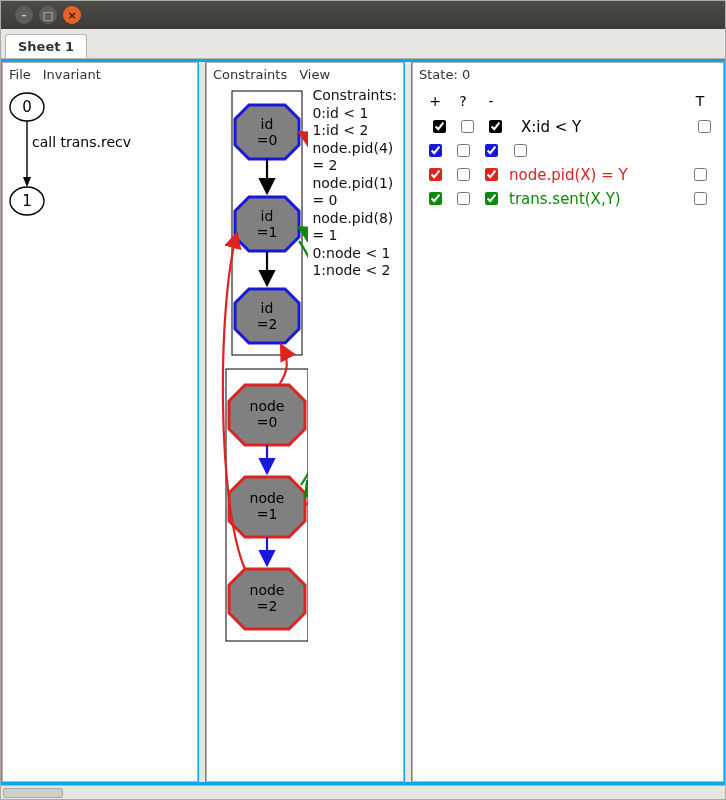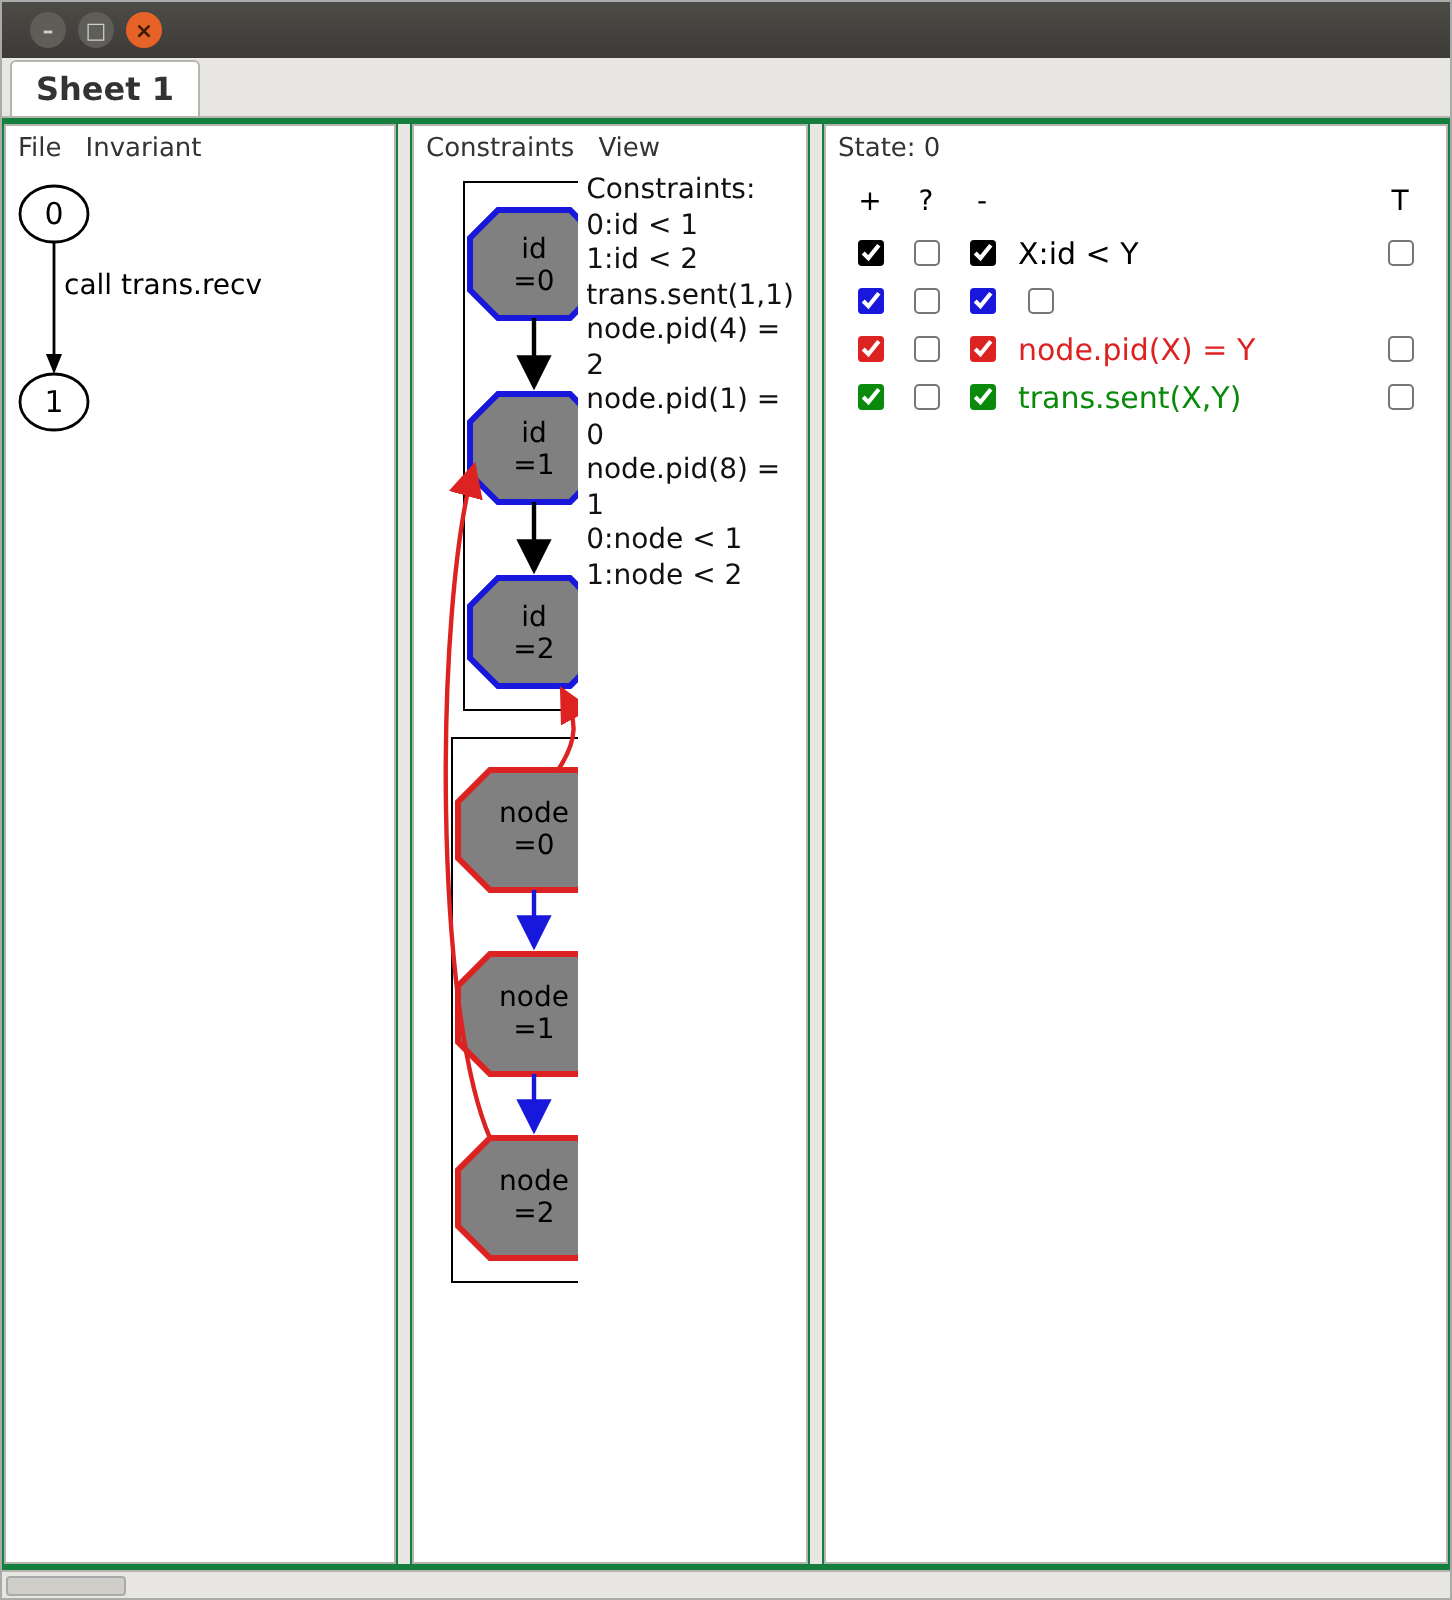--- a/index.html
+++ b/index.html
@@ -44,28 +44,28 @@
     padding-left: 4px;
     border-bottom: 1px solid #b5b4af;
   }
   .tab {
     background: #fff;
     border: 1px solid #b5b4af;
     border-bottom: none;
     border-radius: 3px 3px 0 0;
     padding: 4px 12px;
     font-weight: bold;
-    font-size: 16px;
+    font-size: 13px;
     color: #333;
   }
   
   .workarea {
     flex: 1;
     display: flex;
-    background: #15803d;
+    background: #0ea5e9;
     overflow: hidden;
   }
   .panel { border: 1px solid #b5b4af; background:#fff; margin:3px 1px; overflow:hidden; position:relative;}
   .panel-left   { width: 196px; }
   .panel-middle { width: 198px; }
   .splitter { width: 6px; background:#e7e6e3; margin:3px 0; cursor:col-resize;}
   .panel-right  { flex: 1; }
   .menubar {
     height: 22px;
     display: flex;
@@ -85,21 +85,21 @@
   .rightbox { padding: 6px 8px; }
   .colheads { display:flex; align-items:center; font-size:14px; padding:2px 0 6px 0;}
   .colheads .hcell { width:28px; text-align:center;}
   .colheads .spacer { flex:1;}
   .colheads .tcell { width:30px; text-align:center;}
   .row { display:flex; align-items:center; padding:2px 0; font-size:15px;}
   .row .cell { width:28px; text-align:center;}
   .row .label { flex:1; padding-left:4px;}
   .row .tail { width:30px; text-align:center;}
   input.cb { width:13px; height:13px; accent-color:#555;}
-  .row.black .label, .row.black input { color:#000; accent-color:#000;}
+  .row.black .label, .row.black input { color:#000; accent-color:#000;margin-left:12px;}
   .row.blue  .label, .row.blue  input { color:#1818dd; accent-color:#1818dd;}
   .row.red   .label, .row.red   input { color:#d22; accent-color:#d22;}
   .row.green .label, .row.green input { color:#0a8a0a; accent-color:#0a8a0a;}
   .scrollbar-bottom {
     height: 14px; background:#e7e6e3; border-top:1px solid #b5b4af;
     display:flex; align-items:center;
   }
   .scrollbar-bottom .thumb { background:#cfcec9; border:1px solid #aaa; height:10px; border-radius:2px; margin-left:2px;}
 </style>
 </head>
@@ -211,21 +211,20 @@
         <path d="M36,484 C8,420 8,220 28,148" fill="none" stroke="#d22" stroke-width="2.2" marker-end="url(#ah-red)"></path>
 
         <path d="M92,400 C140,330 135,170 90,142" fill="none" stroke="#0a8a0a" stroke-width="2.2" marker-end="url(#ah-green)"></path>
         <path d="M90,156 C130,210 130,360 96,412" fill="none" stroke="#0a8a0a" stroke-width="2.2" marker-end="url(#ah-green)"></path>
       </svg>
 
       <div class="constraints">
         <div>Constraints:</div>
         <div>0:id &lt; 1</div>
         <div>1:id &lt; 2</div>
-        <div>trans.sent(1,1)</div>
         <div>node.pid(4) = 2</div>
         <div>node.pid(1) = 0</div>
         <div>node.pid(8) = 1</div>
         <div>0:node &lt; 1</div>
         <div>1:node &lt; 2</div>
       </div>
     </div>
   </div>
 
   <div class="splitter"></div>

